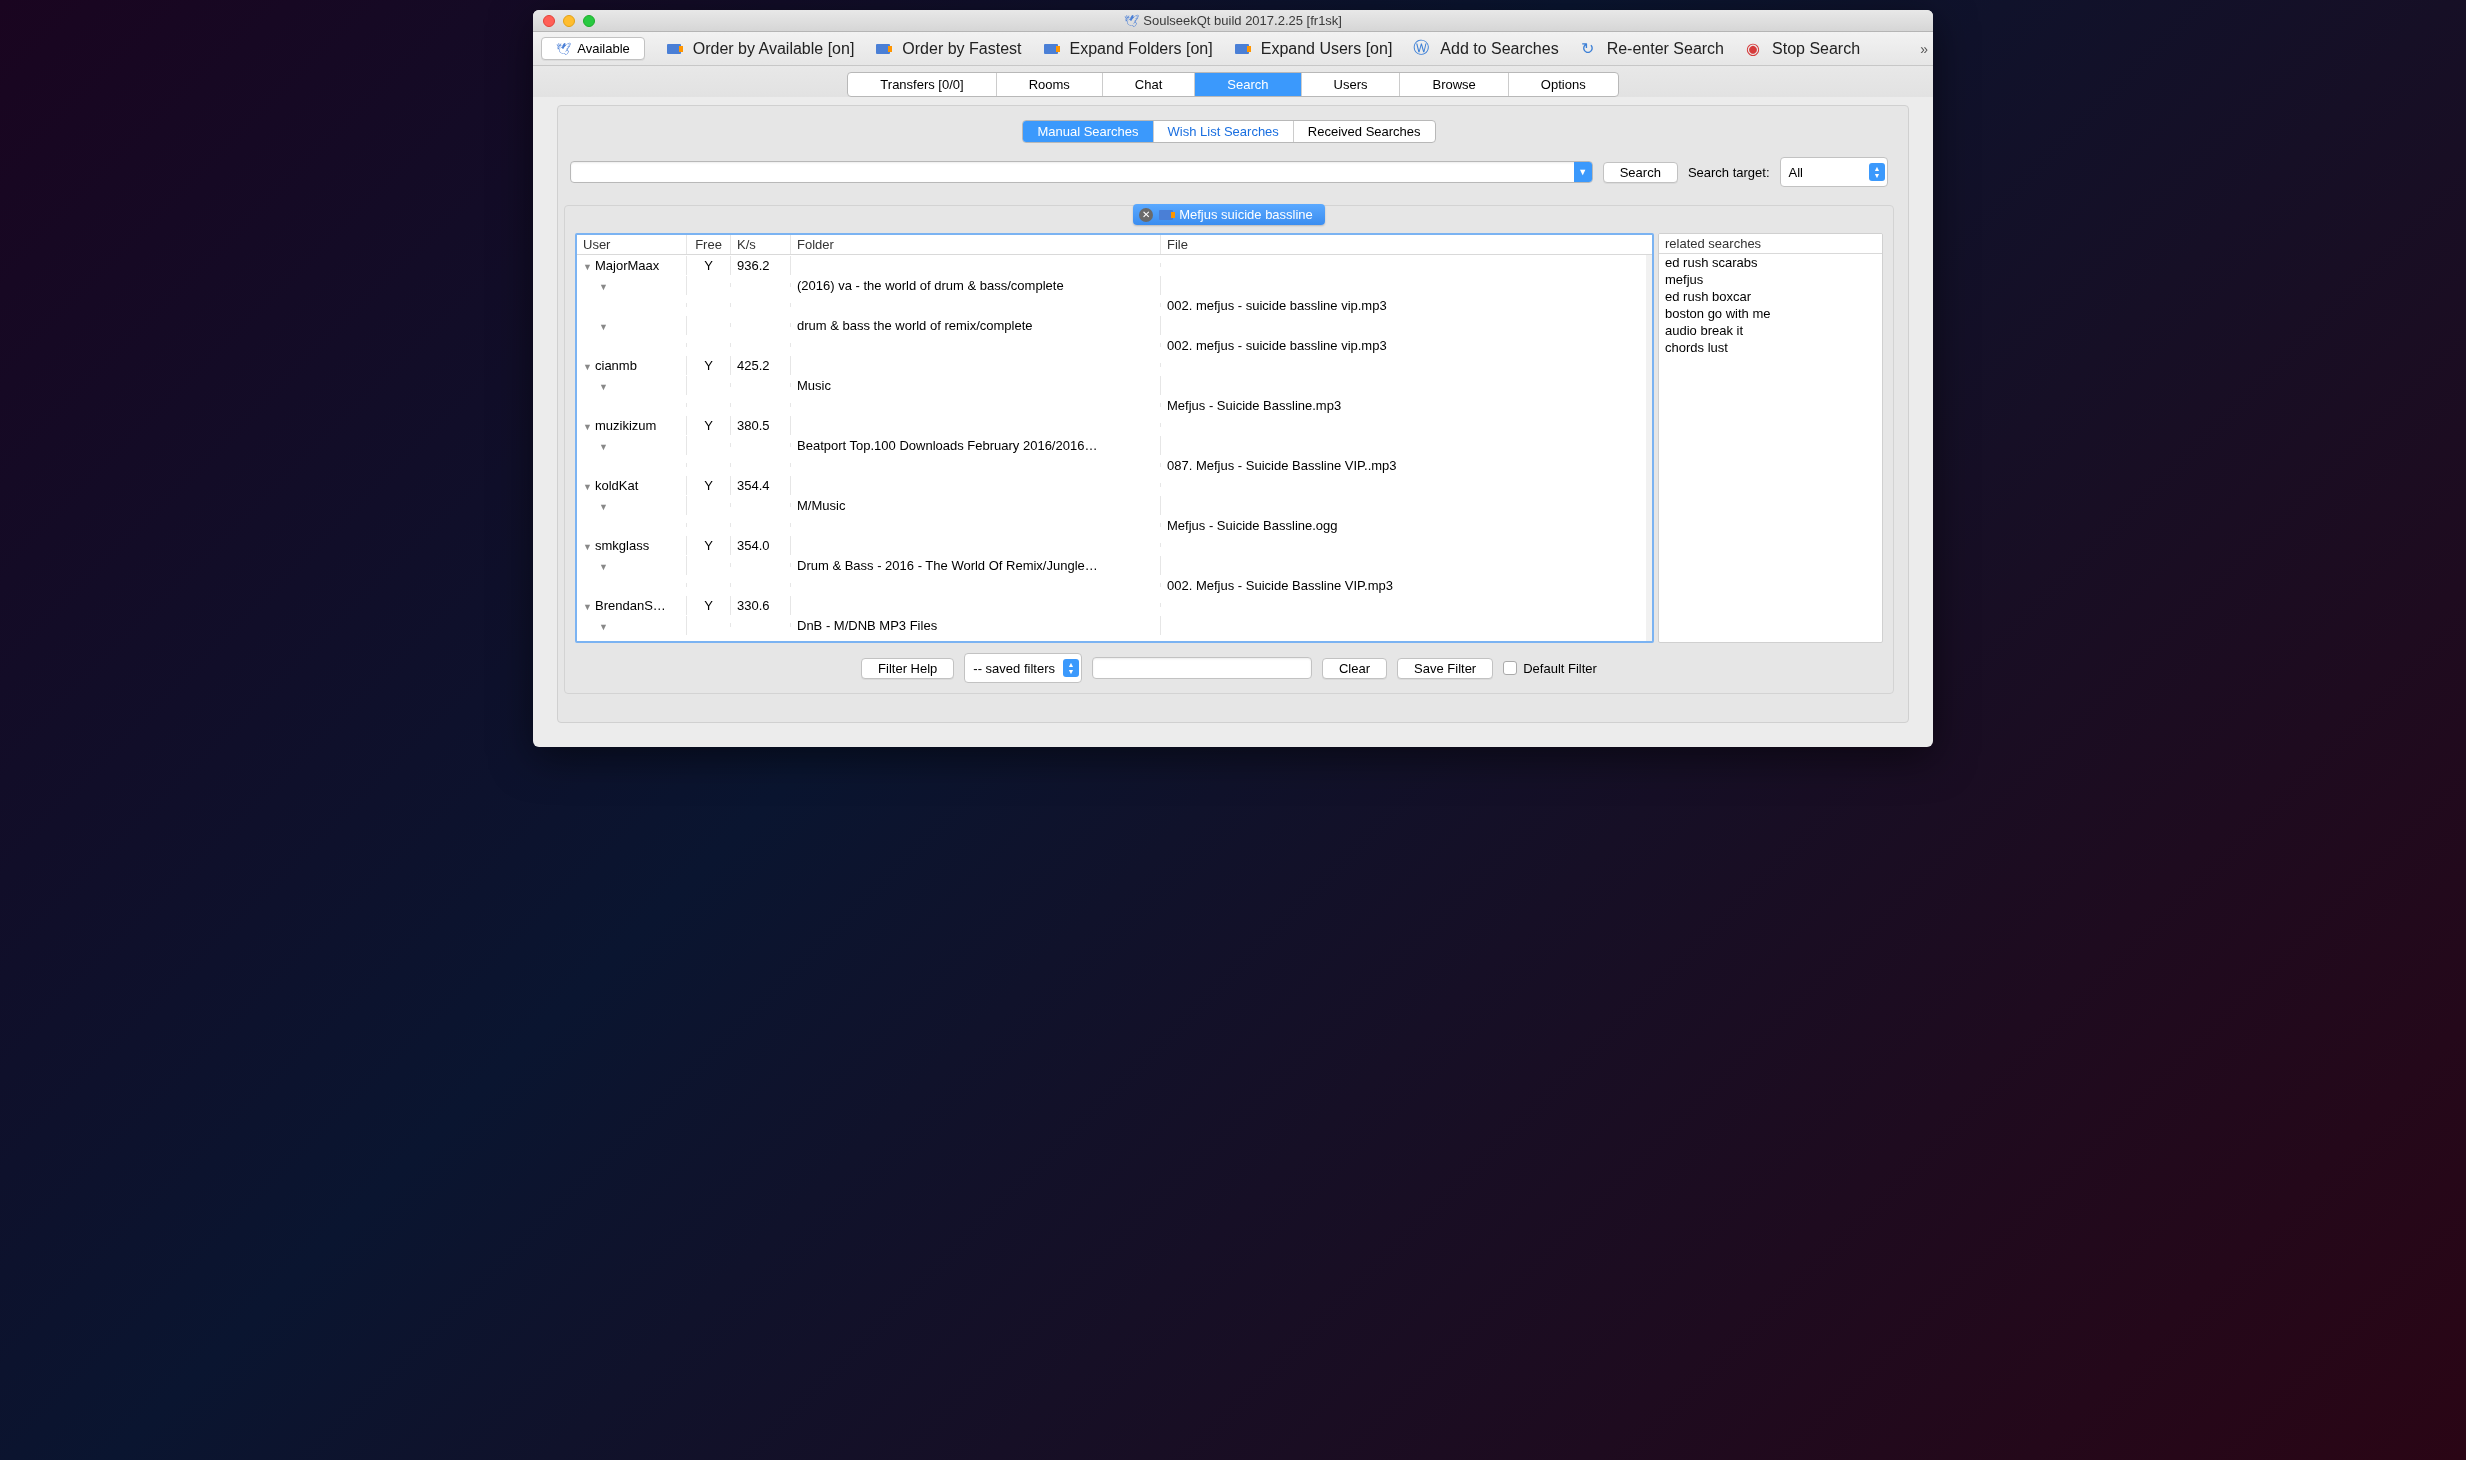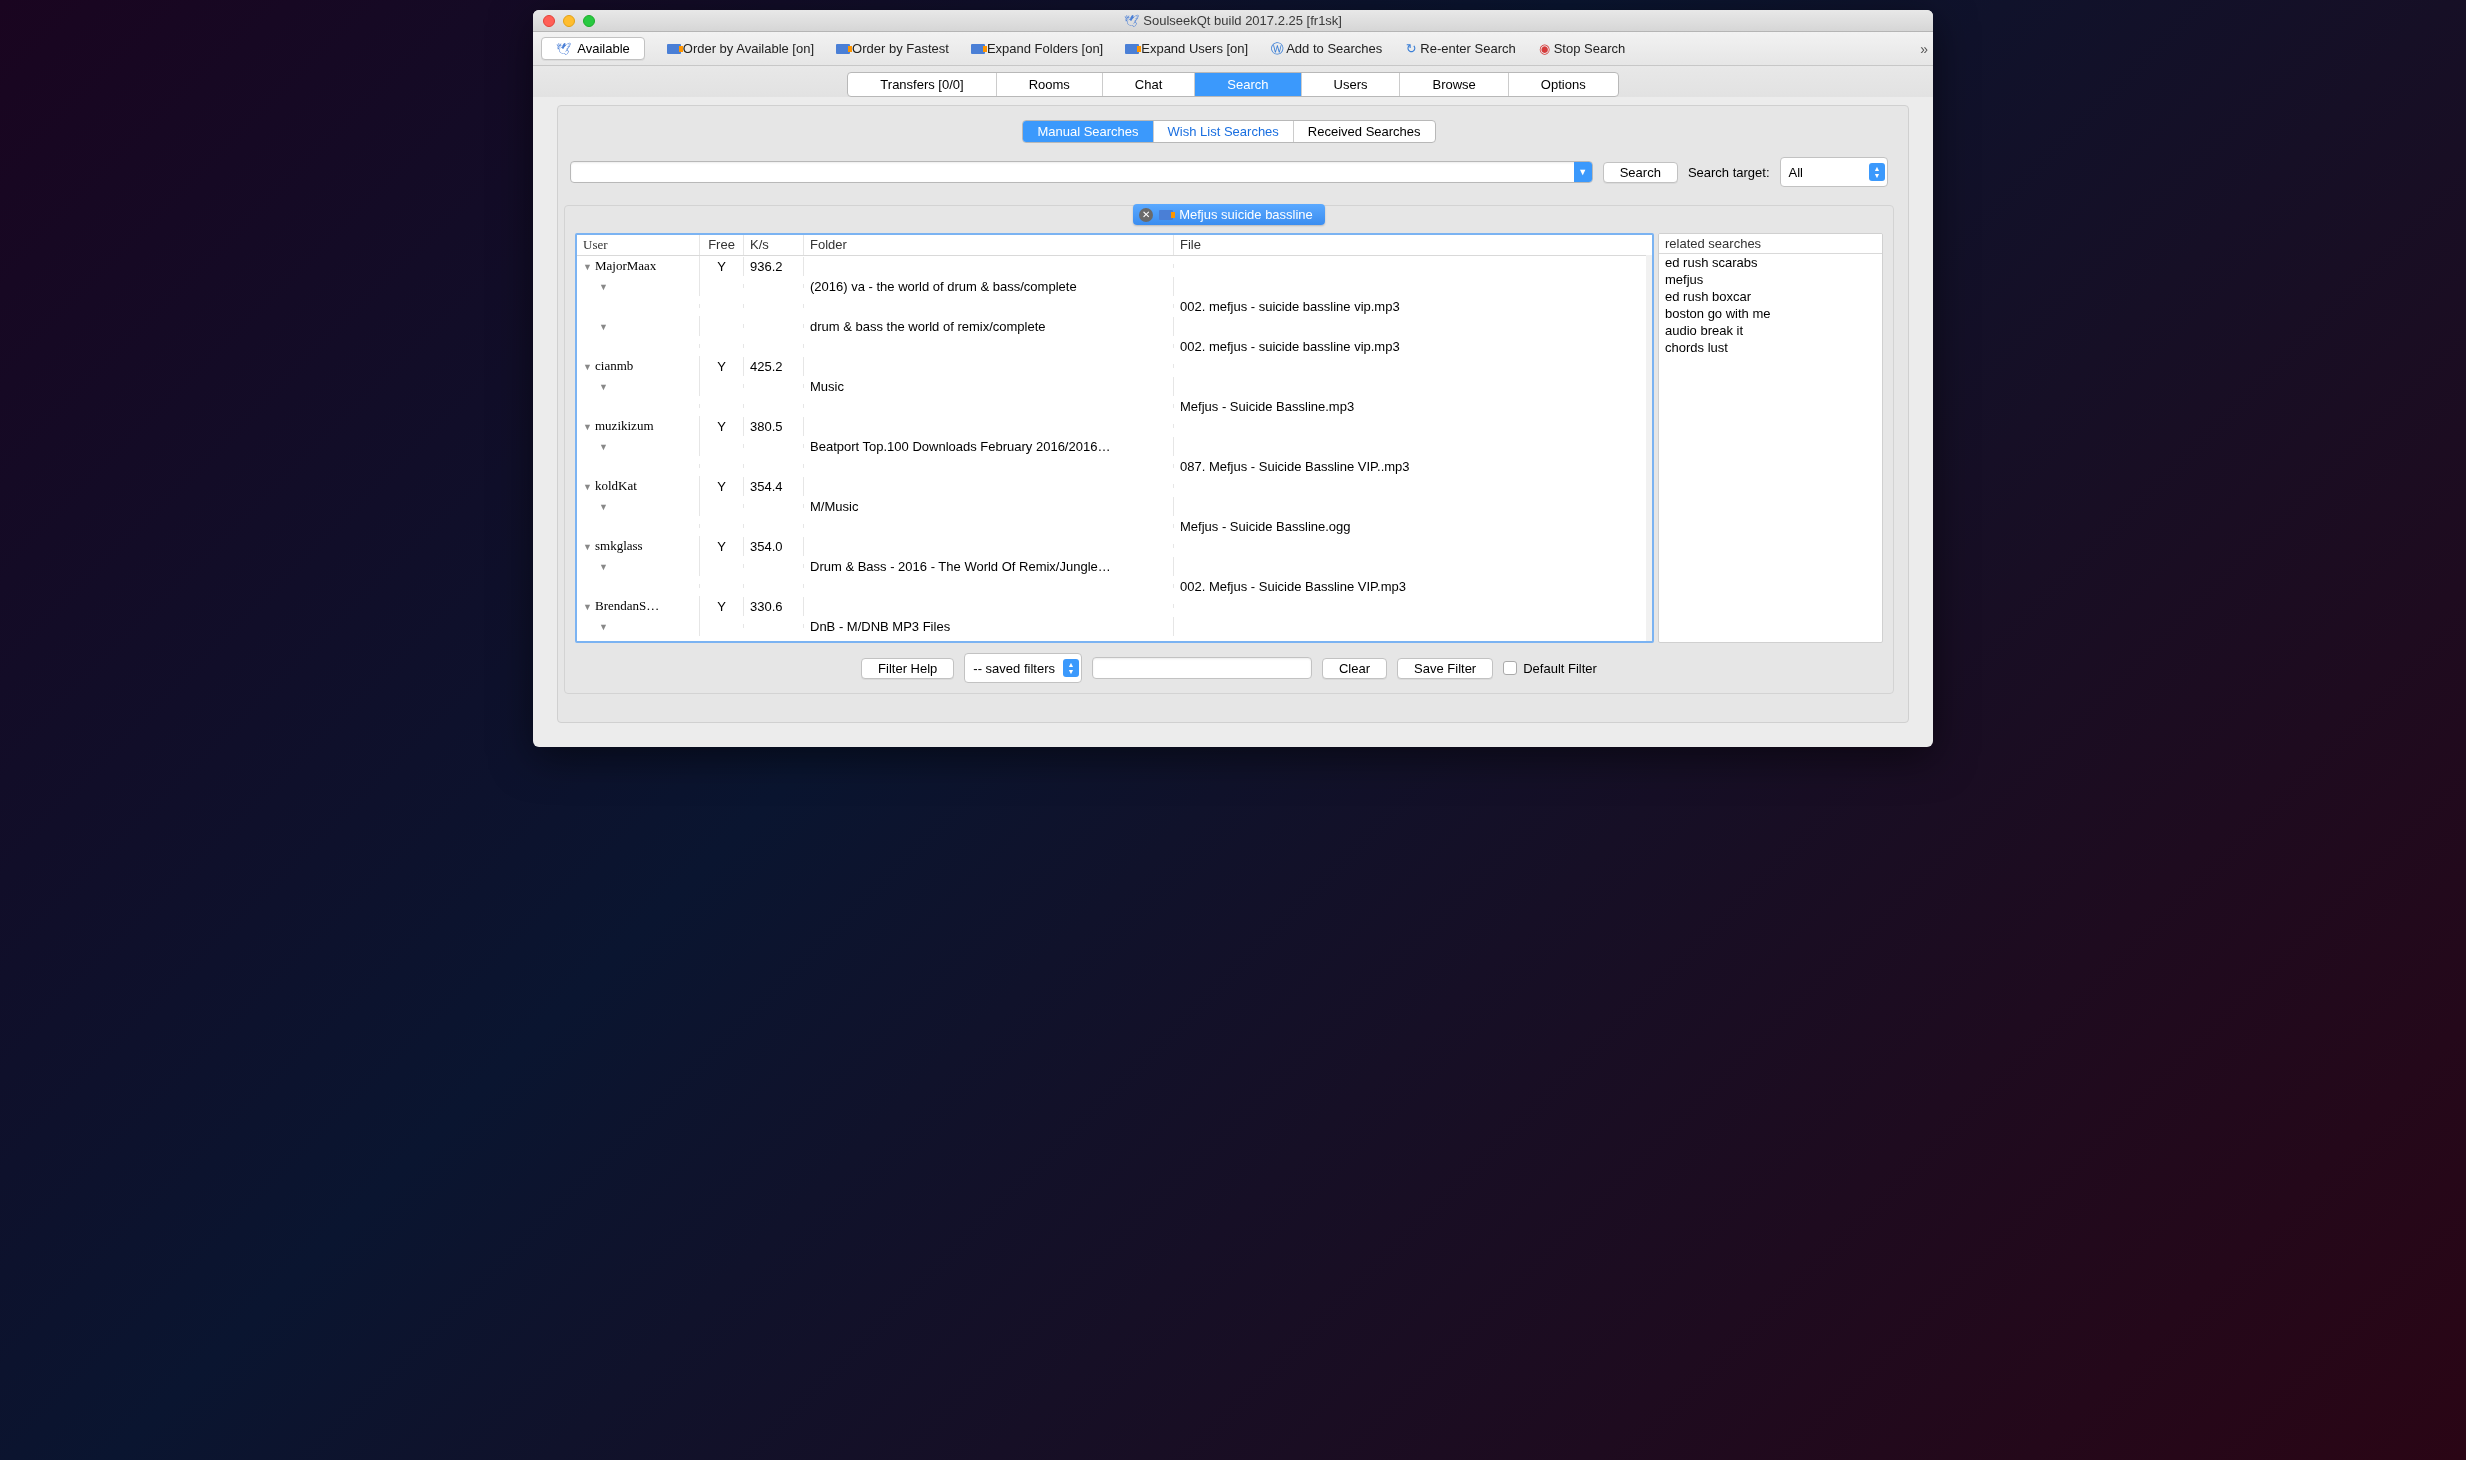--- a/index.html
+++ b/index.html
@@ -54,21 +54,21 @@
 }
 .avail-btn {
   background: #fff;
   border: 1px solid #c2c2c2;
   border-radius: 4px;
   padding: 3px 14px;
   font-size: 13px;
   display: flex; align-items: center; gap: 6px;
   box-shadow: 0 1px 0 rgba(0,0,0,0.05);
 }
-.tb-item { display: flex; align-items: center; gap: 2px; font-size: 13px; color: #222; cursor: default; }
+.tb-item { display: flex; align-items: center; gap: 12px; font-size: 16px; color: #222; cursor: default; }
 .tb-flag { width:14px; height:10px; background:#4a7fd6; border-radius:1px; position:relative; display:inline-block;}
 .tb-flag::after{content:"";position:absolute;right:-2px;top:2px;width:4px;height:6px;background:#ff9500;}
 .tb-icon { width:14px; height:14px; display:inline-flex; align-items:center; justify-content:center; }
 .spacer { flex: 1; }
 .chev-more { color:#555; font-size:14px; letter-spacing:-3px;}
 
 .main-tabs {
   display: flex; justify-content: center; padding: 6px 0 0 0;
   background: linear-gradient(#e8e8e8,#e2e2e2);
 }
@@ -143,21 +143,21 @@
 .results-body { display:flex; margin: 6px 10px 0 10px; gap:4px; }
 .results-table {
   flex:1; background:#fff; border:2px solid #7bb3f2; border-radius:2px;
   height: 410px; overflow:hidden; position:relative;
 }
 .th-row {
   display:flex; border-bottom:1px solid #d9d9d9; background:#fff; font-size:13px; color:#333;
   position:sticky; top:0;
 }
 .th, .td { padding: 2px 6px; border-right:1px solid #e6e6e6; overflow:hidden; white-space:nowrap; text-overflow:ellipsis;}
-.c-user{width:123px;font-family:Liberation Serif, serif;} .c-free{width:44px;text-align:center;} .c-ks{width:60px;} .c-folder{width:370px;} .c-file{flex:1;}
+.c-user{width:110px;} .c-free{width:44px;text-align:center;} .c-ks{width:60px;} .c-folder{width:370px;} .c-file{flex:1;}
 .th:last-child,.td:last-child{border-right:none;}
 .tbody{font-size:13px;}
 .row{display:flex; height:20px; align-items:center;}
 .disc{color:#888; font-size:9px; margin-right:2px; display:inline-block; width:10px;}
 .indent{display:inline-block;width:16px;}
 .scroll-edge{position:absolute;right:0;top:20px;bottom:0;width:6px;background:#f1f1f1;}
 
 .related {
   width: 225px; background:#fff; border:1px solid #d0d0d0; border-radius:2px;
   height:410px; overflow:hidden;

